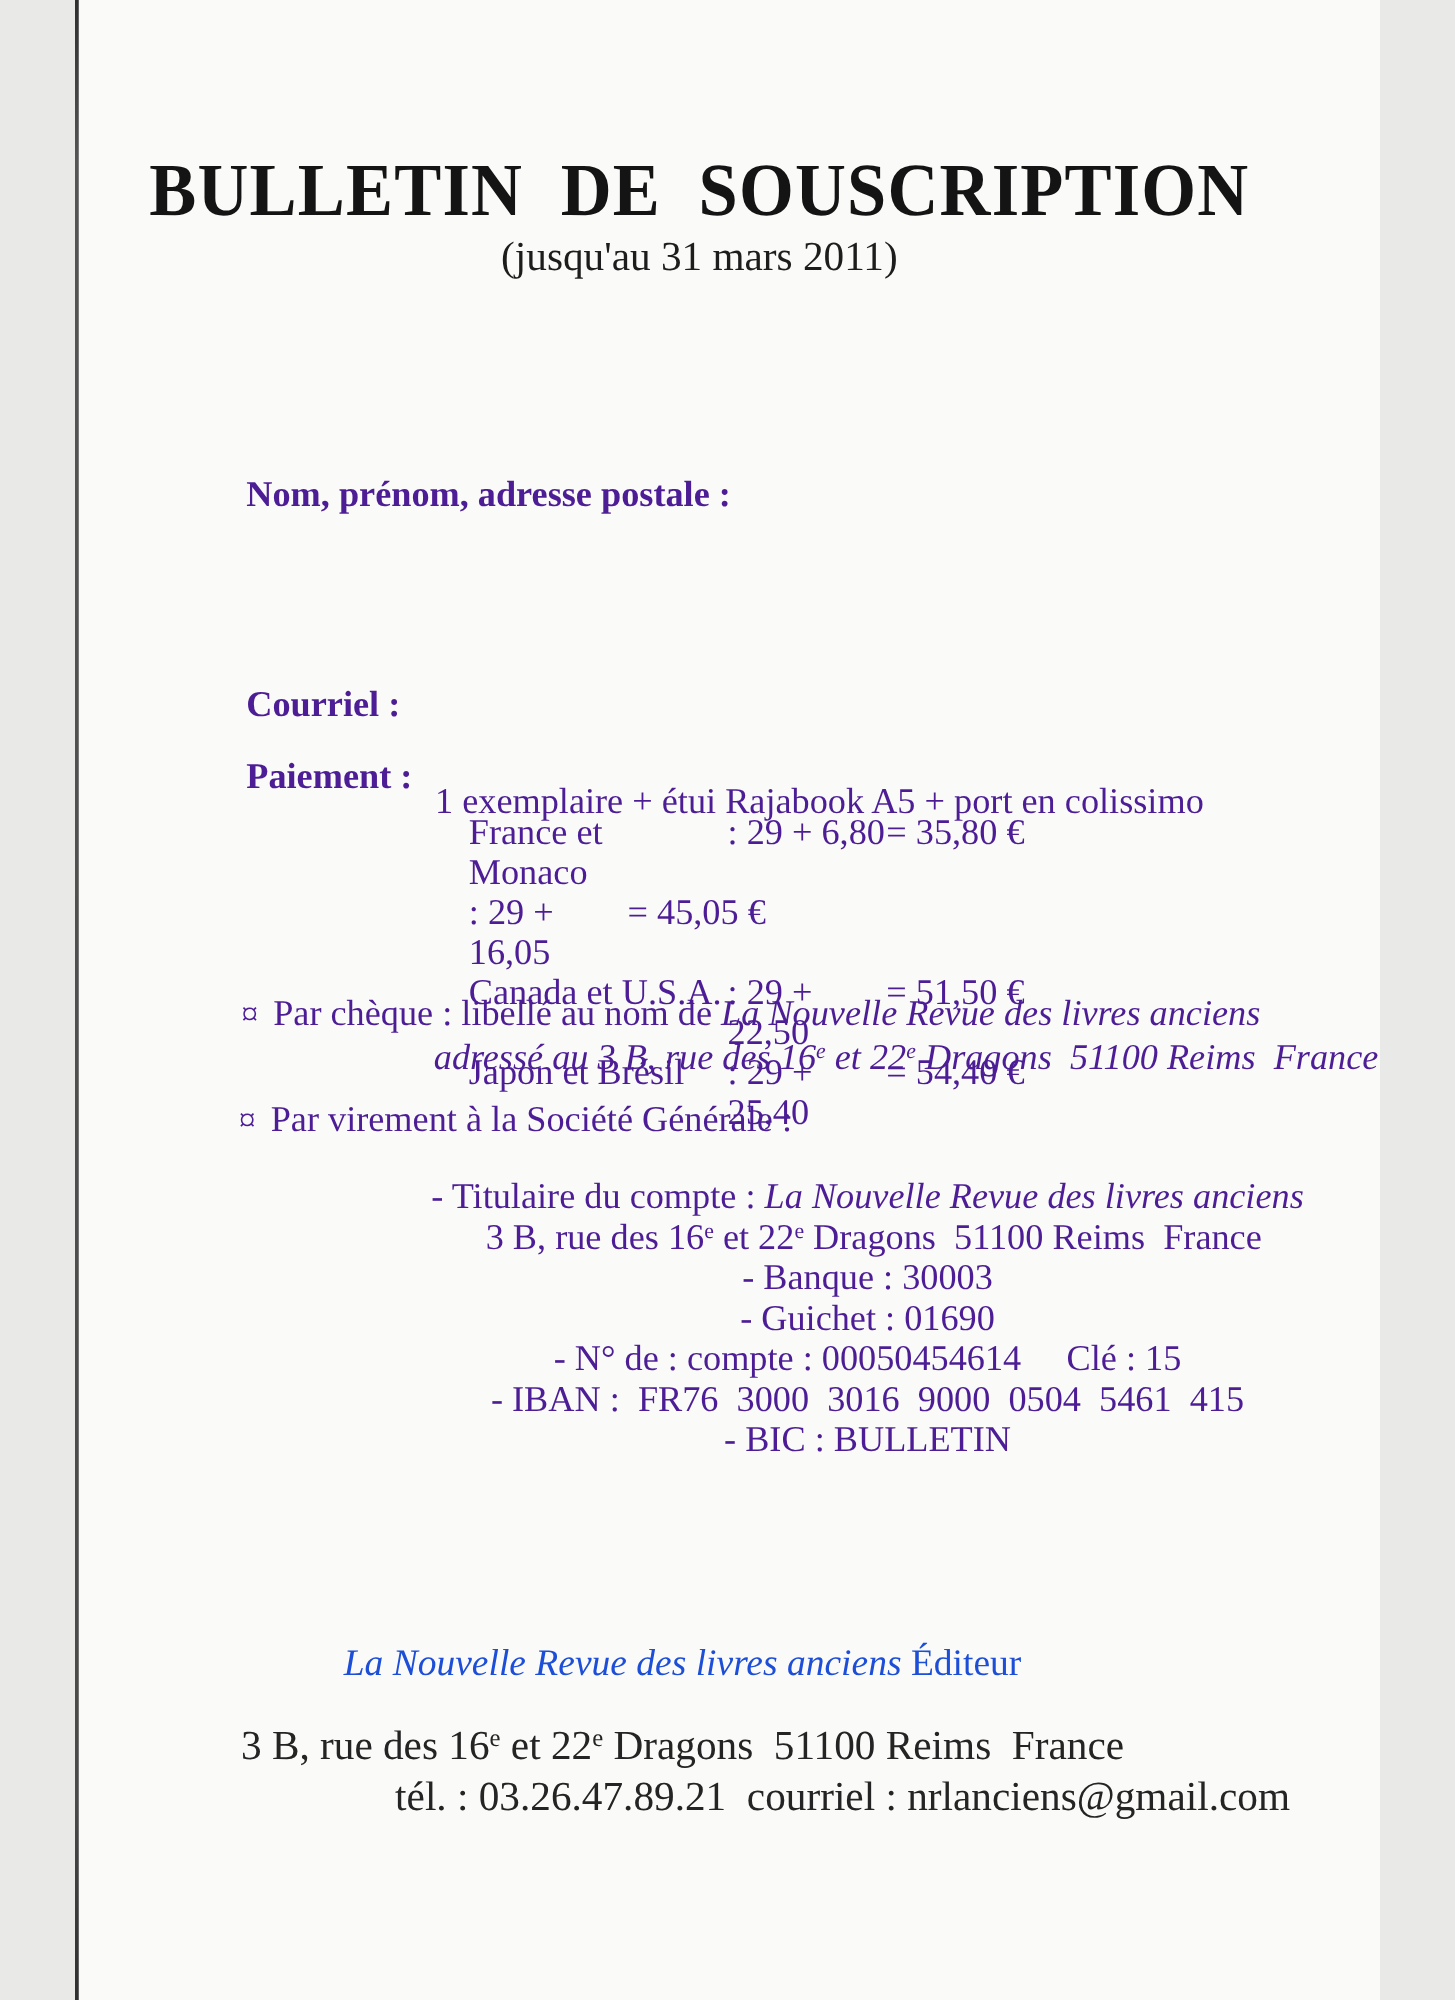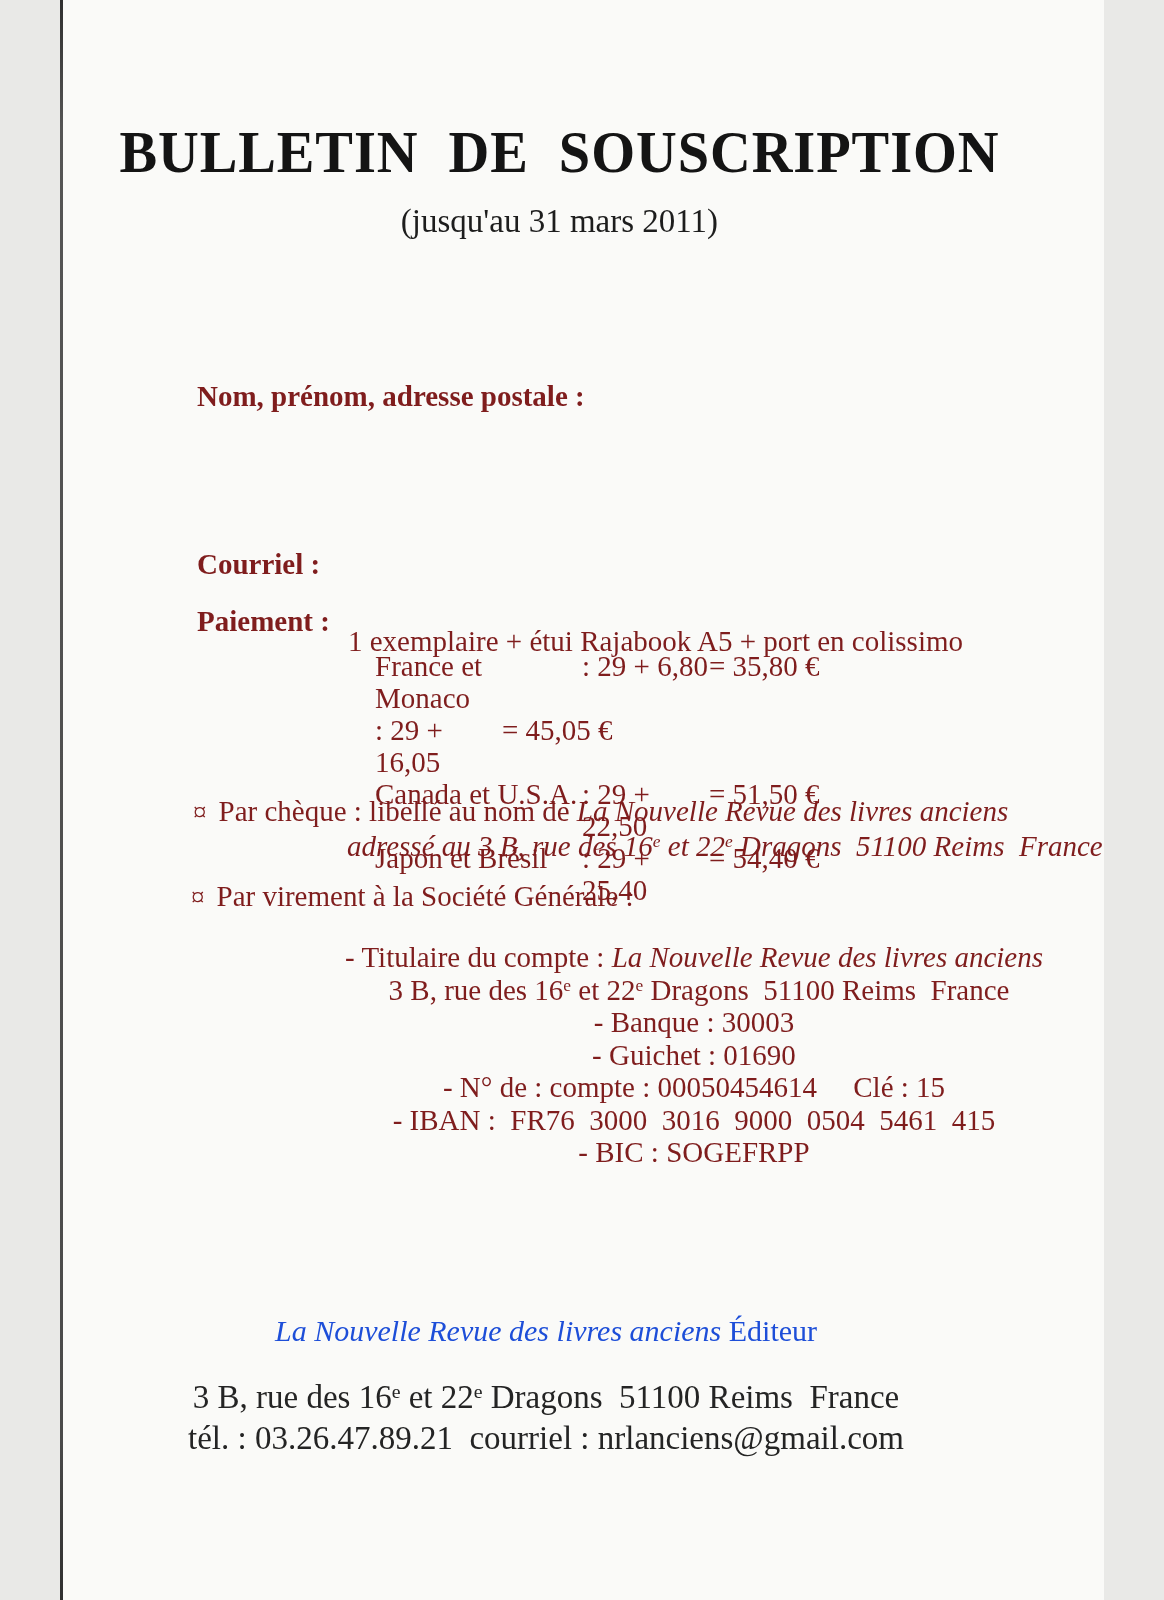--- a/index.html
+++ b/index.html
@@ -27,23 +27,23 @@
 
   .title {
     top: 118px;
     font-size: 60px;
     font-weight: bold;
     color: #141414;
     letter-spacing: 1px;
     word-spacing: 16px;
     transform: scaleX(0.94);
   }
-  .subtitle { top: 203px; font-size: 33px; color: #1d1d1d; }
+  .subtitle { top: 188px; font-size: 33px; color: #1d1d1d; }
 
-  .body-text { font-size: 29px; line-height: 32px; color: #7f1d1d; }
+  .body-text { font-size: 29px; line-height: 32px; color: #4c1d95; }
   .b { font-weight: bold; }
   .it { font-style: italic; }
   sup { font-size: 0.6em; vertical-align: 0.5em; line-height: 0; }
 
   .name-label    { left: 137px; top: 380px; }
   .email-label   { left: 137px; top: 548px; }
   .payment-label { left: 137px; top: 605px; }
   .payment-desc  { left: 288px; top: 625px; }
 
   .price-table { left: 315px; top: 650px; }
@@ -55,21 +55,21 @@
   .cheque-line1  { left: 133px; top: 795px; }
   .cheque-line2  { left: 287px; top: 830px; font-style: italic; }
   .virement-line { left: 131px; top: 880px; }
 
   .bank-block { left: 285px; top: 941px; text-align: center; }
   .bank-block > div { line-height: 32.5px; }
   .bank-addr { padding-left: 10px; }
 
   .footer-line1 { top: 1314px; font-size: 30px; color: #1d4ed8; }
   .footer-line2 { top: 1379px; font-size: 33px; }
-  .footer-line3 { top: 1420px; font-size: 33px; }
+  .footer-line3 { top: 1420px; font-size: 33px; text-align: right; }
 </style>
 </head>
 <body>
 
 <div class="page">
   <div class="scan-edge"></div>
 
   <div class="center-band title" data-bind="page.title">BULLETIN DE SOUSCRIPTION</div>
   <div class="center-band subtitle" data-bind="page.subtitle">(jusqu'au 31 mars 2011)</div>
 
@@ -115,21 +115,21 @@
     <div>
       <span data-bind="virement.titulaire_label">- Titulaire du compte : </span><span class="it" data-bind="virement.journal">La Nouvelle Revue des livres anciens</span>
     </div>
     <div class="bank-addr">
       <span data-bind="virement.addr.pre">3 B, rue des 16</span><sup data-bind="virement.addr.sup1">e</sup><span data-bind="virement.addr.mid"> et 22</span><sup data-bind="virement.addr.sup2">e</sup><span data-bind="virement.addr.post"> Dragons  51100 Reims  France</span>
     </div>
     <div data-bind="virement.banque">- Banque : 30003</div>
     <div data-bind="virement.guichet">- Guichet : 01690</div>
     <div data-bind="virement.compte">- N° de : compte : 00050454614     Clé : 15</div>
     <div data-bind="virement.iban">- IBAN :  FR76  3000  3016  9000  0504  5461  415</div>
-    <div data-bind="virement.bic">- BIC : SOGEFRPP</div>
+    <div data-bind="virement.bic">- BIC : BULLETIN</div>
   </div>
 
   <div class="footer-band footer-line1">
     <span class="it" data-bind="footer.journal">La Nouvelle Revue des livres anciens</span><span data-bind="footer.suffix"> Éditeur</span>
   </div>
   <div class="footer-band footer-line2">
     <span data-bind="footer.addr.pre">3 B, rue des 16</span><sup data-bind="footer.addr.sup1">e</sup><span data-bind="footer.addr.mid"> et 22</span><sup data-bind="footer.addr.sup2">e</sup><span data-bind="footer.addr.post"> Dragons  51100 Reims  France</span>
   </div>
   <div class="footer-band footer-line3" data-bind="footer.contact">tél. : 03.26.47.89.21  courriel : nrlanciens@gmail.com</div>
 </div>

